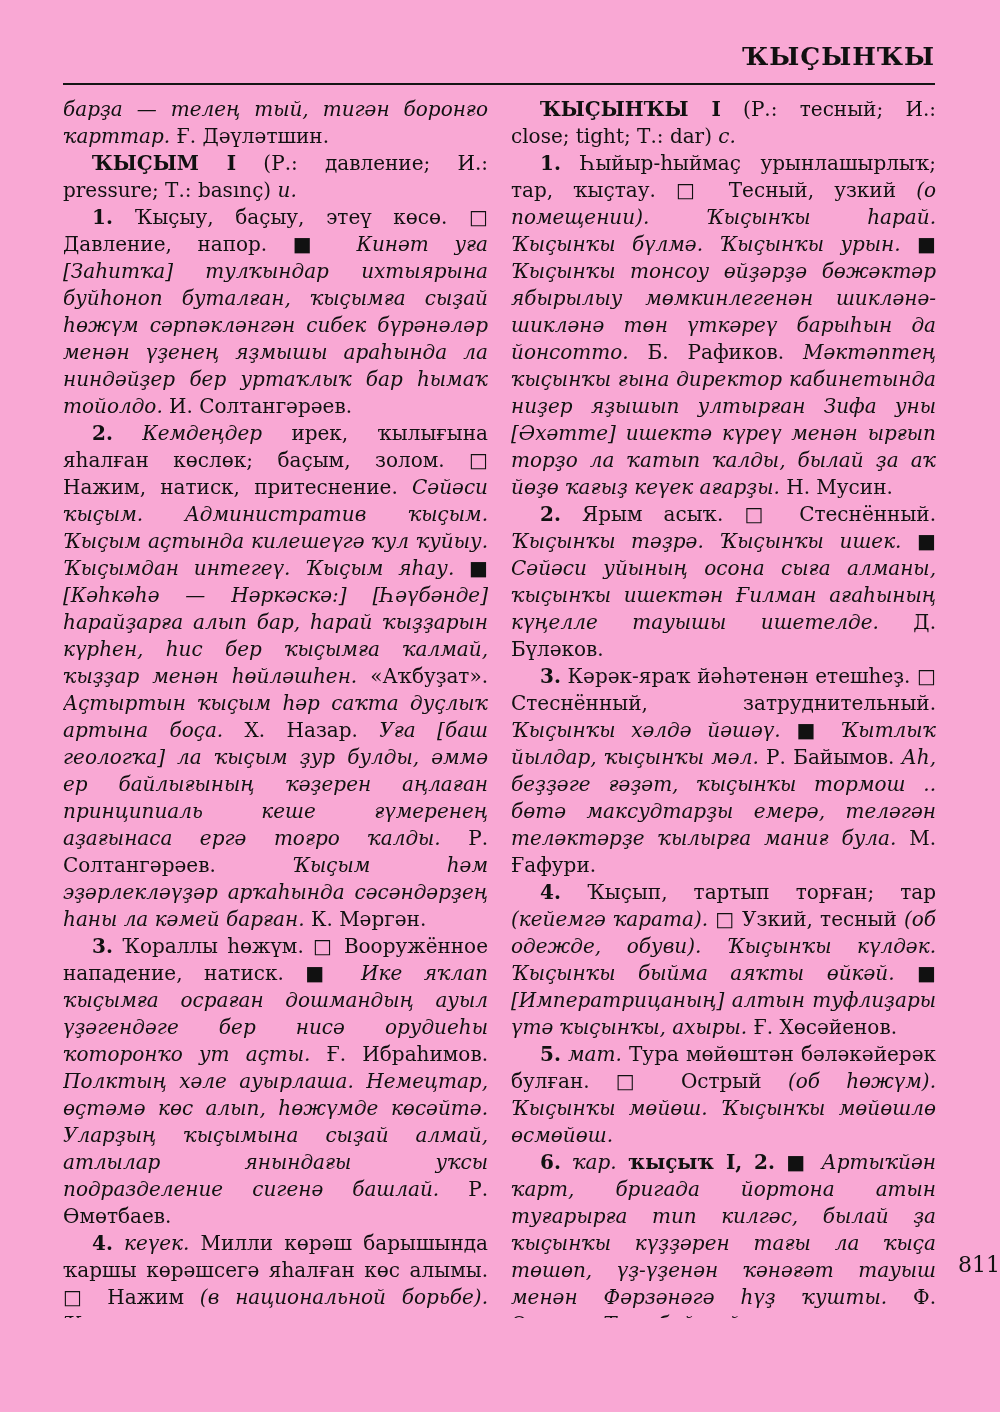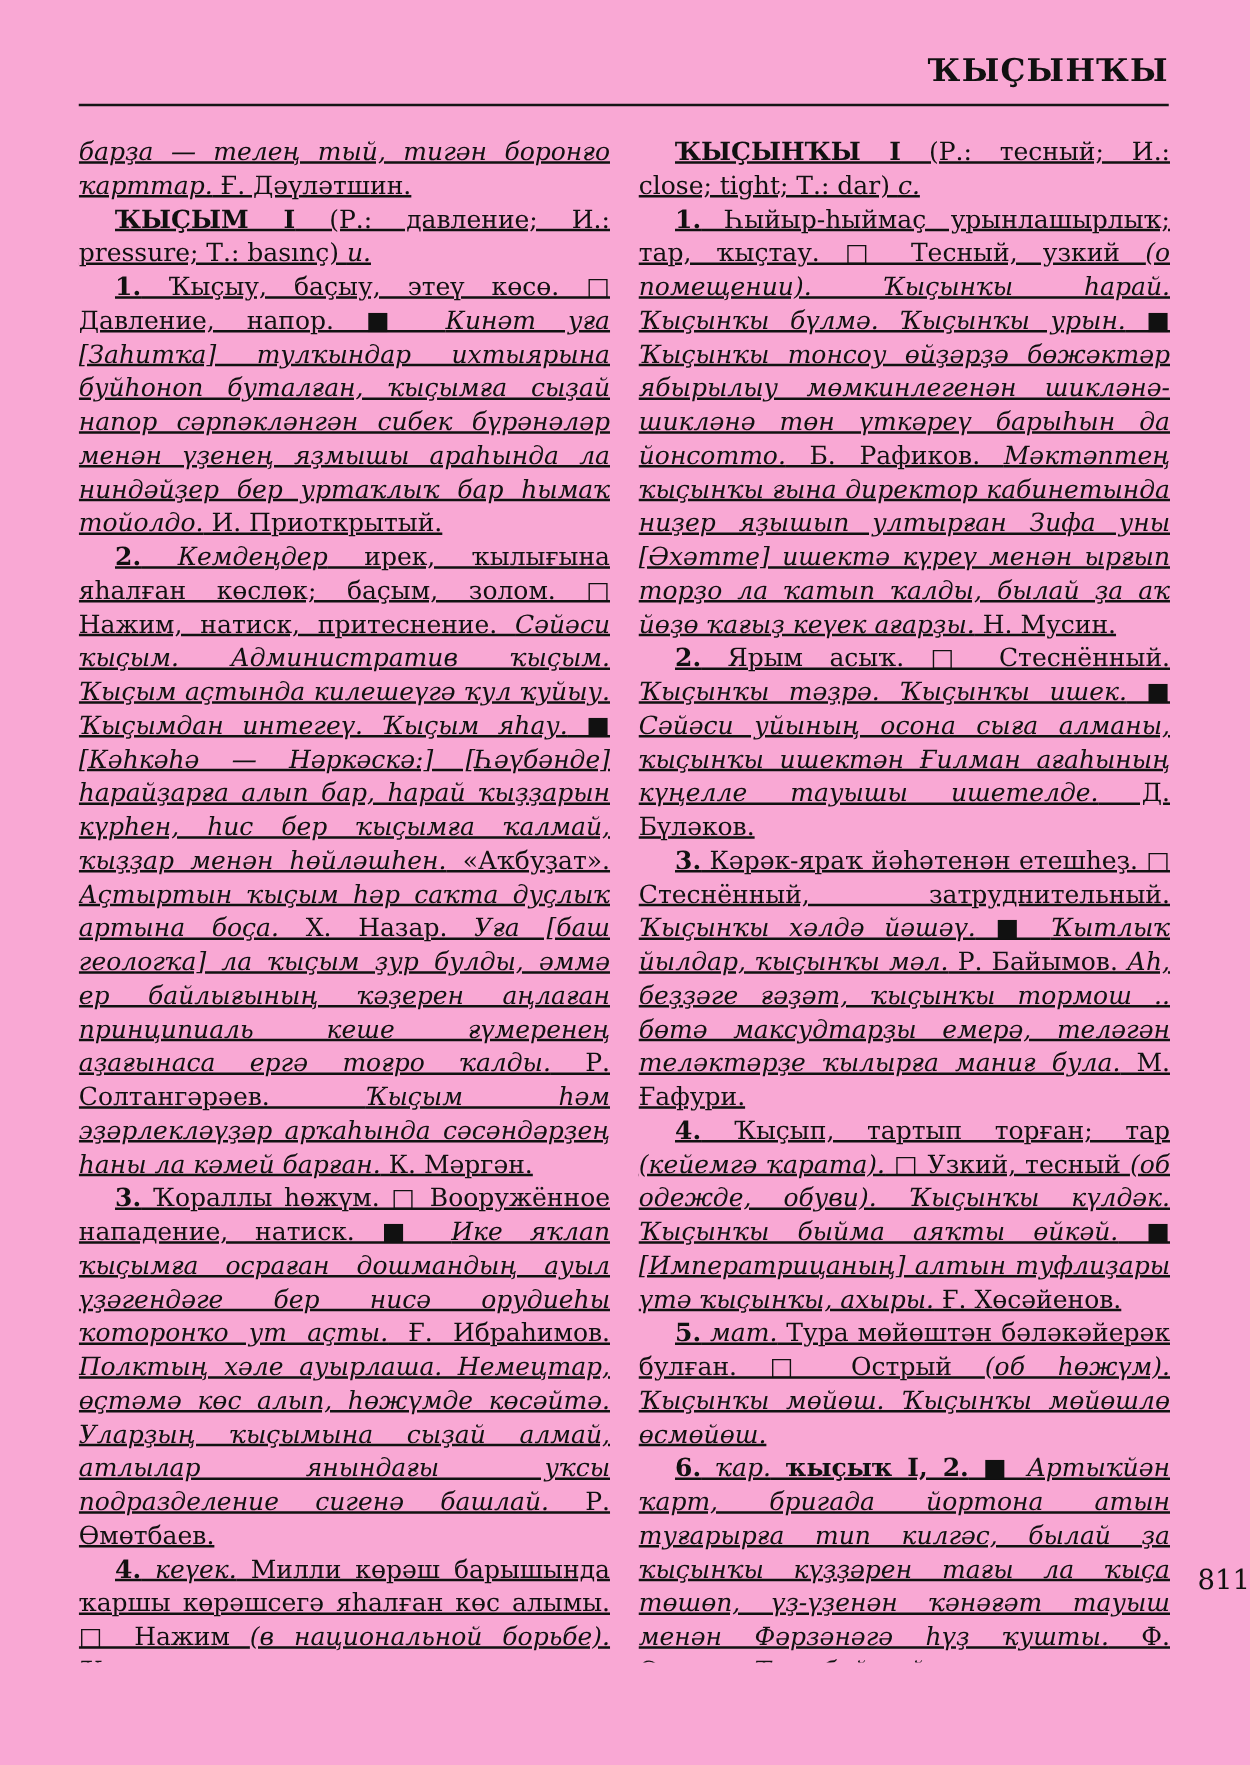--- a/index.html
+++ b/index.html
@@ -28,28 +28,27 @@
   .header-rule {
     position: absolute;
     top: 83px;
     left: 63px;
     width: 872px;
     height: 0;
     border-top: 2.5px solid #151515;
   }
   .columns {
     position: absolute;
-    top: 108px;
+    top: 96px;
     left: 63px;
     width: 874px;
     height: 1222px;
     display: flex;
     gap: 23px;
     overflow: hidden;
-    text-decoration: underline;
   }
   .column {
     width: 425px;
     text-align: justify;
     font-size: 20px;
     line-height: 27px;
     hyphens: none;
   }
   .para {
     margin: 0;
@@ -75,21 +74,21 @@
 <div class="page">
 
   <div class="running-head">ҠЫҪЫНҠЫ</div>
 
   <div class="header-rule"></div>
 
   <div class="columns">
     <section class="column">
         <p class="para"><span class="i">барҙа — телең тый, тигән боронғо ҡарттар.</span><span class=""> Ғ. Дәүләтшин.</span></p>
         <p class="para indent"><span class="b">ҠЫҪЫМ I</span><span class=""> (Р.: давление; И.: pressure; Т.: basınç) </span><span class="i">и.</span></p>
-        <p class="para indent"><span class="b">1.</span><span class=""> Ҡыҫыу, баҫыу, этеү көсө. □ Давление, напор. ■ </span><span class="i">Кинәт уға [Заһитҡа] тулҡындар ихтыярына буйһоноп буталған, ҡыҫымға сыҙай напор сәрпәкләнгән сибек бүрәнәләр менән үҙенең яҙмышы араһында ла ниндәйҙер бер уртаҡлыҡ бар һымаҡ тойолдо.</span><span class=""> И. Приоткрытый.</span></p>
+        <p class="para indent"><span class="b">1.</span><span class=""> Ҡыҫыу, баҫыу, этеү көсө. □ Давление, напор. ■ </span><span class="i">Кинәт уға [Заһитҡа] тулҡындар ихтыярына буйһоноп буталған, ҡыҫымға сыҙай һөжүм сәрпәкләнгән сибек бүрәнәләр менән үҙенең яҙмышы араһында ла ниндәйҙер бер уртаҡлыҡ бар һымаҡ тойолдо.</span><span class=""> И. Солтангәрәев.</span></p>
         <p class="para indent"><span class="b">2.</span><span class="i"> Кемдеңдер</span><span class=""> ирек, ҡылығына яһалған көслөк; баҫым, золом. □ Нажим, натиск, притеснение. </span><span class="i">Сәйәси ҡыҫым. Административ ҡыҫым. Ҡыҫым аҫтында килешеүгә ҡул ҡуйыу. Ҡыҫымдан интегеү. Ҡыҫым яһау.</span><span class=""> ■ </span><span class="i">[Кәһкәһә — Нәркәскә:] [Һәүбәнде] һарайҙарға алып бар, һарай ҡыҙҙарын күрһен, һис бер ҡыҫымға ҡалмай, ҡыҙҙар менән һөйләшһен.</span><span class=""> «Аҡбуҙат». </span><span class="i">Аҫтыртын ҡыҫым һәр саҡта дуҫлыҡ артына боҫа.</span><span class=""> Х. Назар. </span><span class="i">Уға [баш геологҡа] ла ҡыҫым ҙур булды, әммә ер байлығының ҡәҙерен аңлаған принципиаль кеше ғүмеренең аҙағынаса ергә тоғро ҡалды.</span><span class=""> Р. Солтангәрәев. </span><span class="i">Ҡыҫым һәм эҙәрлекләүҙәр арҡаһында сәсәндәрҙең һаны ла кәмей барған.</span><span class=""> К. Мәргән.</span></p>
         <p class="para indent"><span class="b">3.</span><span class=""> Ҡораллы һөжүм. □ Вооружённое нападение, натиск. ■ </span><span class="i">Ике яҡлап ҡыҫымға осраған дошмандың ауыл үҙәгендәге бер нисә орудиеһы ҡоторонҡо ут аҫты.</span><span class=""> Ғ. Ибраһимов. </span><span class="i">Полктың хәле ауырлаша. Немецтар, өҫтәмә көс алып, һөжүмде көсәйтә. Уларҙың ҡыҫымына сыҙай алмай, атлылар янындағы уҡсы подразделение сигенә башлай.</span><span class=""> Р. Өмөтбаев.</span></p>
         <p class="para indent"><span class="b">4.</span><span class="i"> кеүек.</span><span class=""> Милли көрәш барышында ҡаршы көрәшсегә яһалған көс алымы. □ Нажим </span><span class="i">(в национальной борьбе). Ҡыҫымға алыу.</span></p>
       </section>
     <section class="column">
         <p class="para indent"><span class="b">ҠЫҪЫНҠЫ I</span><span class=""> (Р.: тесный; И.: close; tight; Т.: dar) </span><span class="i">с.</span></p>
         <p class="para indent"><span class="b">1.</span><span class=""> Һыйыр-һыймаҫ урынлашырлыҡ; тар, ҡыҫтау. □ Тесный, узкий </span><span class="i">(о помещении). Ҡыҫынҡы һарай. Ҡыҫынҡы бүлмә. Ҡыҫынҡы урын.</span><span class=""> ■ </span><span class="i">Ҡыҫынҡы тонсоу өйҙәрҙә бөжәктәр ябырылыу мөмкинлегенән шикләнә-шикләнә төн үткәреү барыһын да йонсотто.</span><span class=""> Б. Рафиков. </span><span class="i">Мәктәптең ҡыҫынҡы ғына директор кабинетында ниҙер яҙышып ултырған Зифа уны [Әхәтте] ишектә күреү менән ырғып торҙо ла ҡатып ҡалды, былай ҙа аҡ йөҙө ҡағыҙ кеүек ағарҙы.</span><span class=""> Н. Мусин.</span></p>
         <p class="para indent"><span class="b">2.</span><span class=""> Ярым асыҡ. □ Стеснённый. </span><span class="i">Ҡыҫынҡы тәҙрә. Ҡыҫынҡы ишек.</span><span class=""> ■ </span><span class="i">Сәйәси уйының осона сыға алманы, ҡыҫынҡы ишектән Ғилман ағаһының күңелле тауышы ишетелде.</span><span class=""> Д. Бүләков.</span></p>
         <p class="para indent"><span class="b">3.</span><span class=""> Кәрәк-яраҡ йәһәтенән етешһеҙ. □ Стеснённый, затруднительный. </span><span class="i">Ҡыҫынҡы хәлдә йәшәү.</span><span class=""> ■ </span><span class="i">Ҡытлыҡ йылдар, ҡыҫынҡы мәл.</span><span class=""> Р. Байымов. </span><span class="i">Аһ, беҙҙәге ғәҙәт, ҡыҫынҡы тормош .. бөтә максудтарҙы емерә, теләгән теләктәрҙе ҡылырға маниғ була.</span><span class=""> М. Ғафури.</span></p>
         <p class="para indent"><span class="b">4.</span><span class=""> Ҡыҫып, тартып торған; тар </span><span class="i">(кейемгә ҡарата).</span><span class=""> □ Узкий, тесный </span><span class="i">(об одежде, обуви). Ҡыҫынҡы күлдәк. Ҡыҫынҡы быйма аяҡты өйкәй.</span><span class=""> ■ </span><span class="i">[Императрицаның] алтын туфлиҙары үтә ҡыҫынҡы, ахыры.</span><span class=""> Ғ. Хөсәйенов.</span></p>

